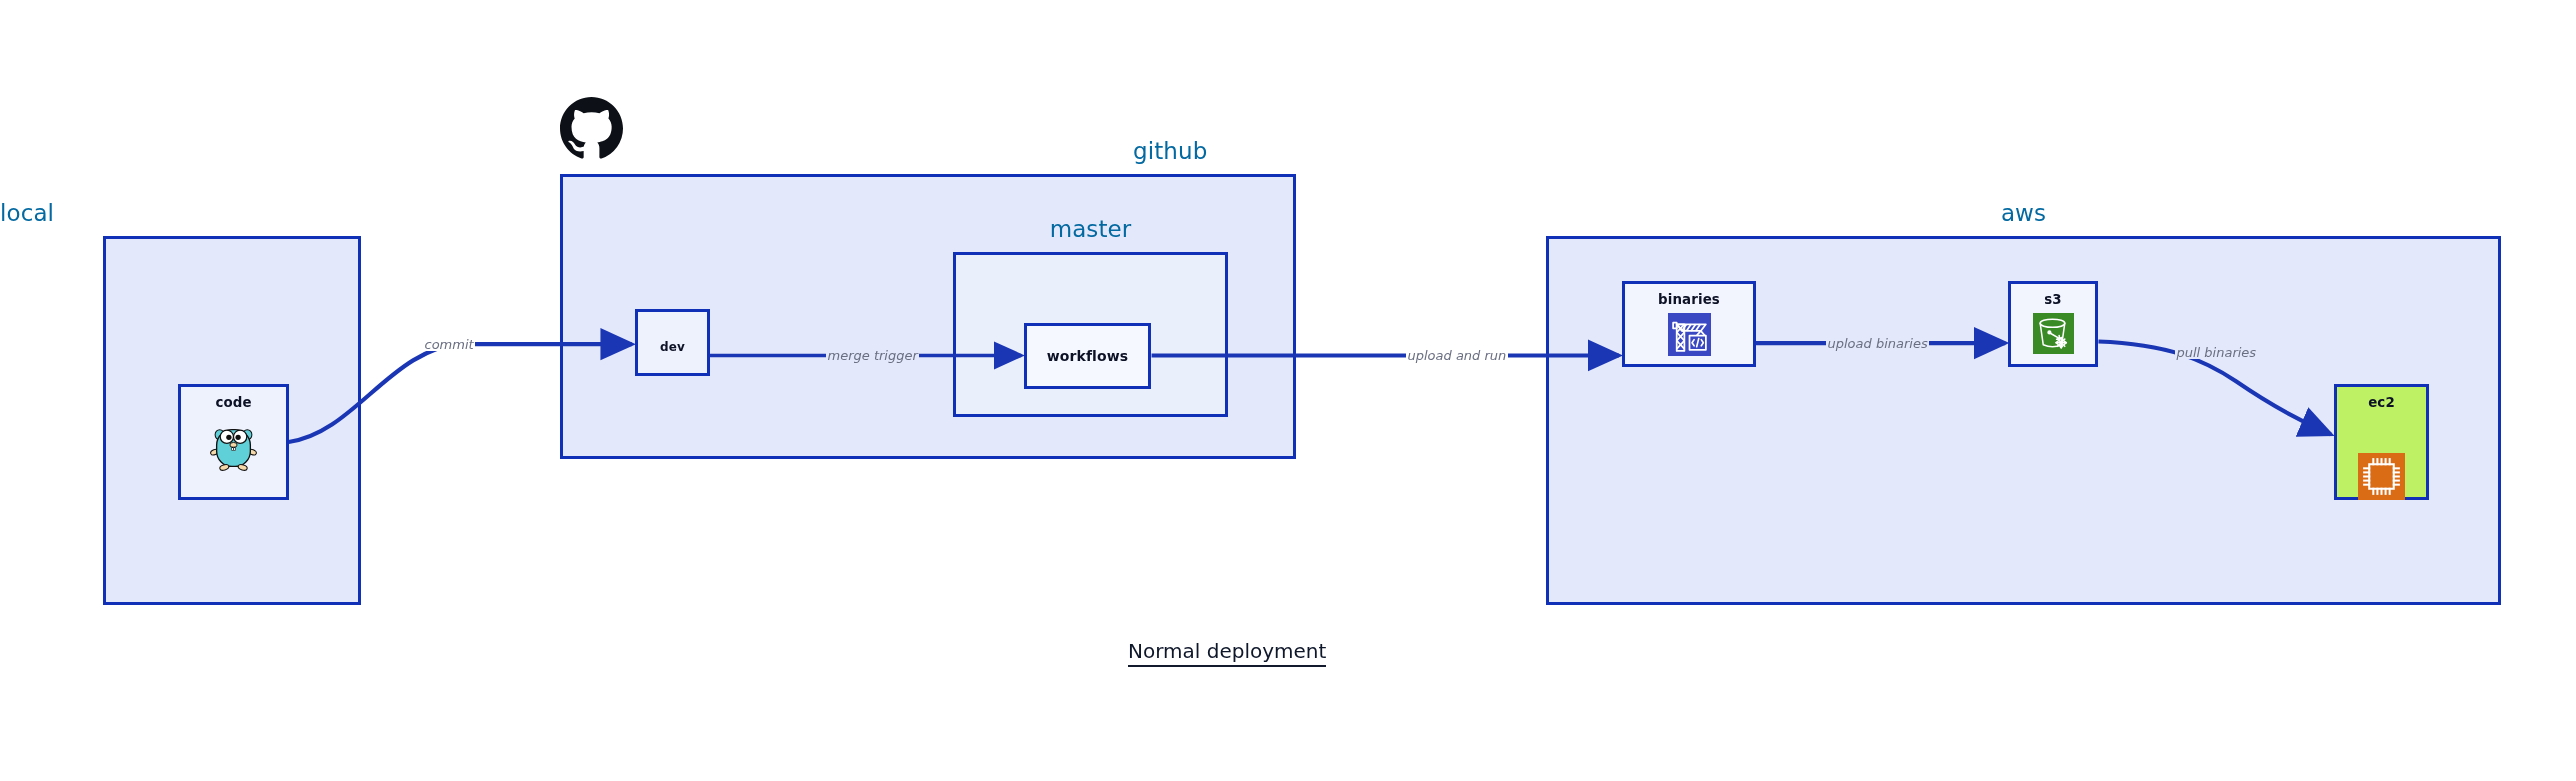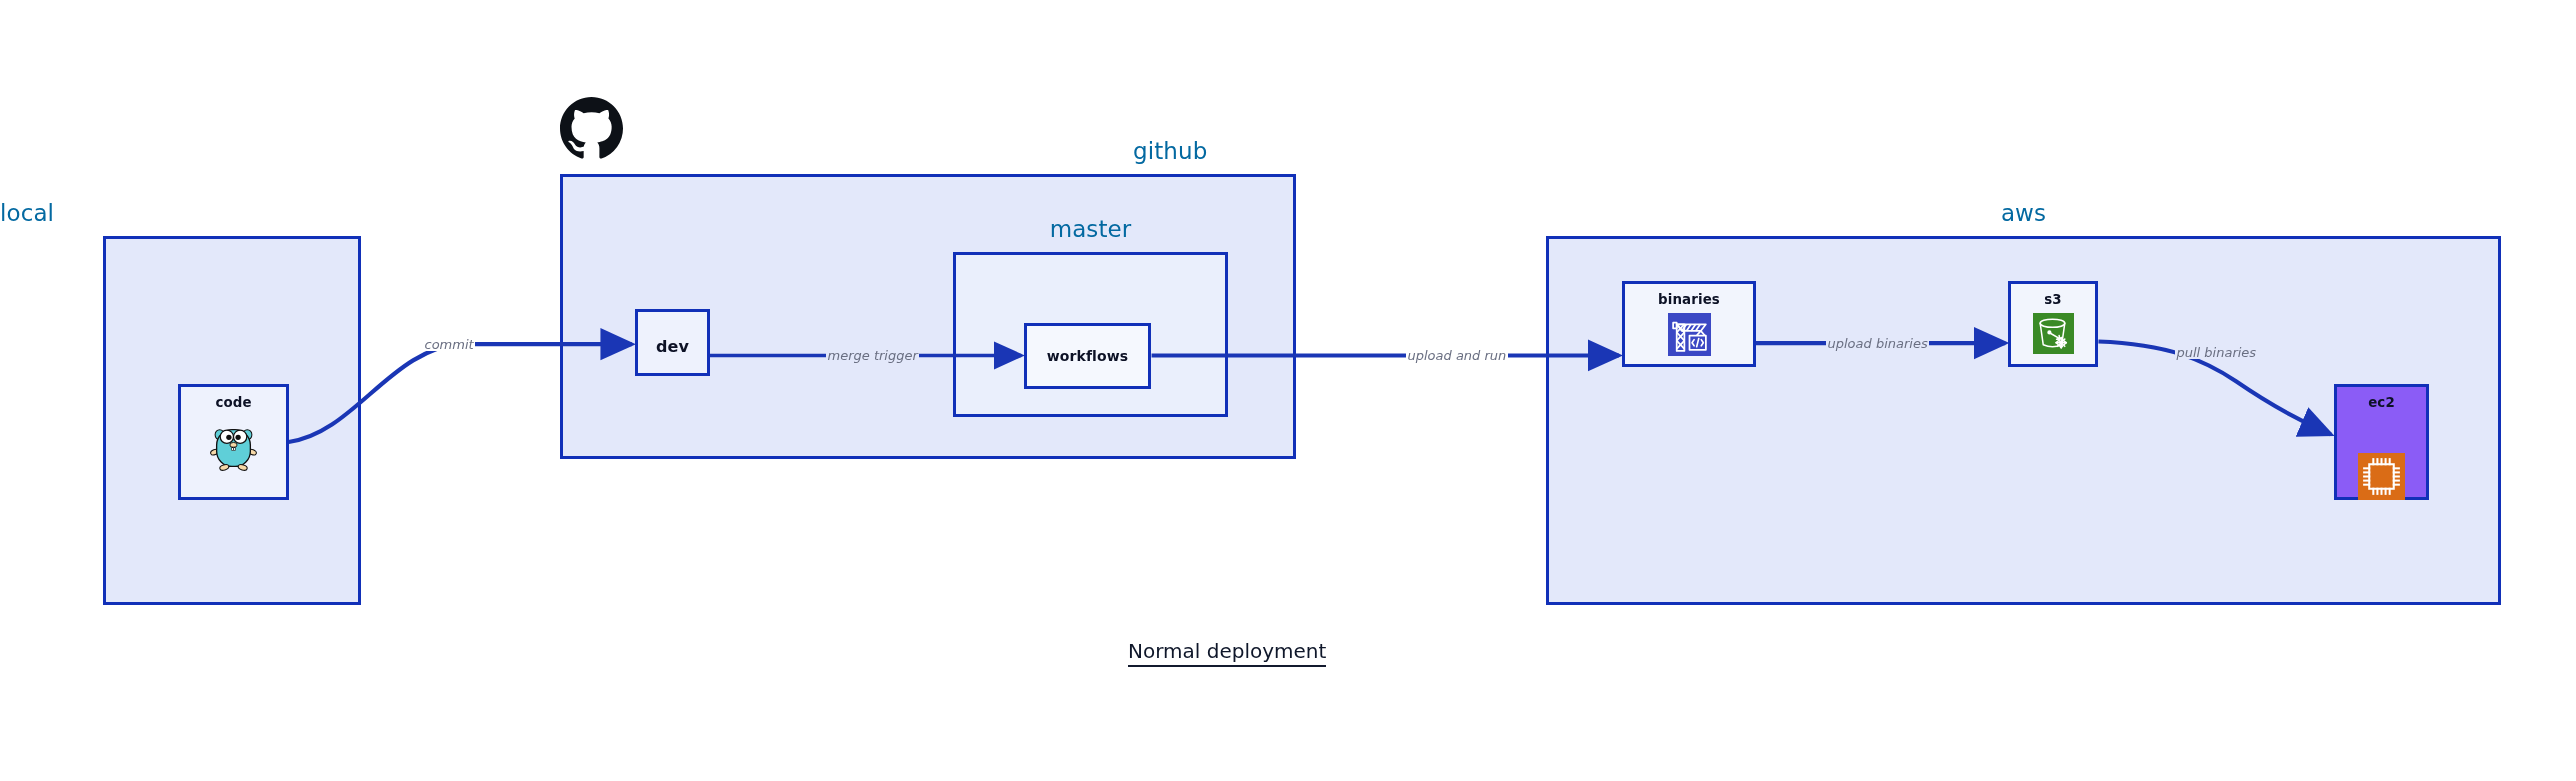--- a/index.html
+++ b/index.html
@@ -107,21 +107,21 @@
 
         <ellipse cx="46" cy="52" rx="7" ry="5" fill="#f6d9a8" stroke="#111" stroke-width="1.8"></ellipse>
 
         <rect x="42.5" y="56" width="3.2" height="7" fill="#fff" stroke="#111" stroke-width="1.2"></rect>
         <rect x="46.5" y="56" width="3.2" height="7" fill="#fff" stroke="#111" stroke-width="1.2"></rect>
       </svg>
     </span>
   </div>
 
   <div class="node" style="left:635px;top:309px;width:75px;height:67px;justify-content:center;">
-    <div class="node-label" style="margin-top:8px;font-size:16px;">dev</div>
+    <div class="node-label" style="margin-top:8px;font-size:12px;">dev</div>
   </div>
 
   <div class="node" style="left:1024px;top:323px;width:127px;height:66px;justify-content:center;background:#f5f8fe;">
     <div class="node-label" style="margin-top:0;font-size:14px;">workflows</div>
   </div>
 
   <div class="node" style="left:1622px;top:281px;width:134px;height:86px;background:#f2f5fd;">
     <div class="node-label">binaries</div>
     <span class="node-icon" style="margin-top:6.2px;">
       <svg width="43" height="43" viewBox="0 0 84 84">
@@ -174,21 +174,21 @@
             <line x1="0" y1="-10" x2="0" y2="10"></line>
             <line x1="-7" y1="-7" x2="7" y2="7"></line>
             <line x1="7" y1="-7" x2="-7" y2="7"></line>
             <path d="M-6,-3 L-10,0 L-6,3 M6,-3 L10,0 L6,3 M-3,-6 L0,-10 L3,-6 M-3,6 L0,10 L3,6"></path>
           </g>
         </g>
       </svg>
     </span>
   </div>
 
-  <div class="node" style="left:2334px;top:384px;width:95px;height:116px;background:#8b5cf6;gap:36px;">
+  <div class="node" style="left:2334px;top:384px;width:95px;height:116px;background:#bef264;gap:36px;">
     <div class="node-label">ec2</div>
     <span class="node-icon" style="margin-top:7.2px;">
       <svg width="47" height="47" viewBox="0 0 92 92">
         <rect x="0" y="0" width="92" height="92" fill="#da6c16"></rect>
         <g stroke="#ffffff" stroke-width="4" fill="none" stroke-linecap="square">
           <rect x="22" y="22" width="48" height="48"></rect>
 
           <line x1="30" y1="22" x2="30" y2="12"></line>
             <line x1="38" y1="22" x2="38" y2="12"></line>
           <line x1="46" y1="22" x2="46" y2="12"></line>

